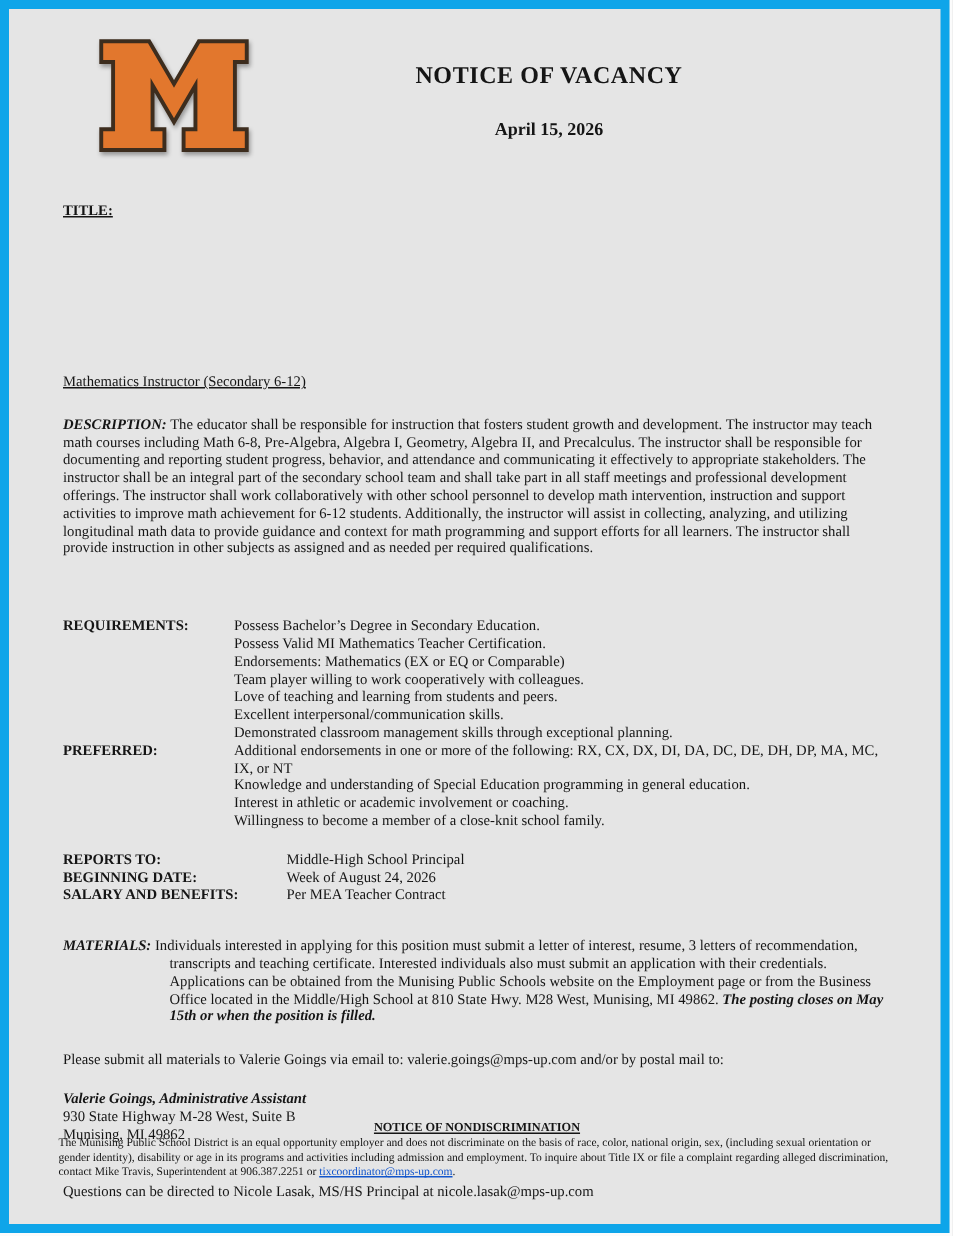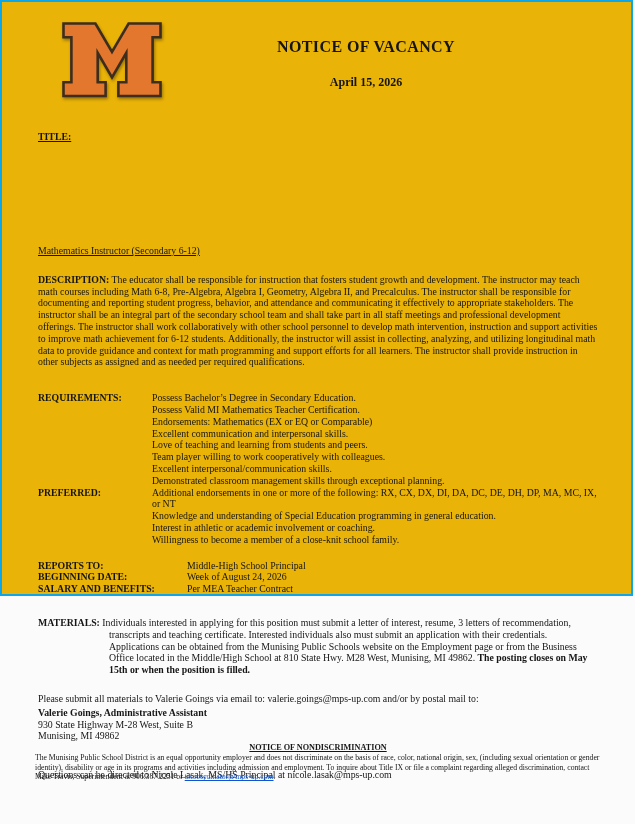--- a/index.html
+++ b/index.html
@@ -2,48 +2,48 @@
 <html><head>
 <meta charset="utf-8">
 <style>
   html,body{margin:0;padding:0;}
   body{
     width:635px;height:824px;background:#fbfbfb;
     font-family:"Liberation Serif","DejaVu Serif",serif;
     color:#151515;overflow:hidden;
   }
   .page{
-    width:633px;height:596px;background:#eab308;
-    border:2px solid #0ea5e9;box-sizing:border-box;
+    width:633px;height:822px;background:#e5e5e5;
+    border:6px solid #0ea5e9;box-sizing:border-box;
     padding:14px 33px 0 36px;position:relative;
   }
   
   .header{display:flex;align-items:flex-start;}
   .logo-wrap{margin-left:22px;width:104px;height:88px;flex:0 0 auto;}
   .logo-wrap svg{filter:drop-shadow(1.5px 2px 1.5px rgba(0,0,0,0.35));}
   .header-text{flex:1;text-align:center;padding-top:22px;padding-right:30px;}
   .doc-title{font-size:16px;font-weight:bold;letter-spacing:0.4px;}
   .doc-date{font-size:12px;font-weight:bold;margin-top:19px;}
   
   .body-text{font-size:9.8px;line-height:11.8px;}
   .row{display:flex;}
   .label-col{flex:0 0 114px;font-weight:bold;}
   .value-col{flex:1;}
   .title-row{margin-top:27px;flex-direction:column;}
   .u{text-decoration:underline;}
-  .b{font-weight:bold;}
+  .b{font-weight:bold;font-style:italic;}
   .para{margin:0;}
   .description{margin-top:17px;}
-  .requirements{margin-top:24px;}
+  .requirements{margin-top:40px;}
   .preferred{}
   .details{margin-top:14px;}
   .details .label-col{flex:0 0 149px;}
   .materials{margin-top:22px;padding-left:71px;text-indent:-71px;}
   .submit-line{margin-top:17px;}
-  .contact{margin-top:2px;}
+  .contact{margin-top:14px;}
   .questions-line{margin-top:27px;}
   
   .footer{position:absolute;left:33px;right:30px;top:741px;}
   .footer-heading{text-align:center;font-weight:bold;font-size:8.2px;margin-bottom:1px;text-decoration:underline;}
   .fine-print{font-size:7.7px;line-height:9.6px;}
   .link{color:#1155cc;text-decoration:underline;cursor:pointer;}
 </style>
 </head>
 <body>
 
@@ -67,23 +67,22 @@
   </div>
 
   <p class="para body-text description"><span class="b">DESCRIPTION:</span> <span>The educator shall be responsible for instruction that fosters student growth and development.  The instructor may teach math courses including Math 6-8, Pre-Algebra, Algebra I, Geometry, Algebra II, and Precalculus.  The instructor shall be responsible for documenting and reporting student progress, behavior, and attendance and communicating it effectively to appropriate stakeholders.  The instructor shall be an integral part of the secondary school team and shall take part in all staff meetings and professional development offerings.  The instructor shall work collaboratively with other school personnel to develop math intervention, instruction and support activities to improve math achievement for 6-12 students.  Additionally, the instructor will assist in collecting, analyzing, and utilizing longitudinal math data to provide guidance and context for math programming and support efforts for all learners.  The instructor shall provide instruction in other subjects as assigned and as needed per required qualifications.</span></p>
 
   <div class="row body-text requirements">
     <span class="label-col">REQUIREMENTS:</span>
     <div class="value-col">
       <div>Possess Bachelor’s Degree in Secondary Education.</div>
       <div>Possess Valid MI Mathematics Teacher Certification.</div>
       <div>Endorsements: Mathematics (EX or EQ or Comparable)</div>
-      <div>Excellent communication and interpersonal skills.</div>
+      <div>Team player willing to work cooperatively with colleagues.</div>
       <div>Love of teaching and learning from students and peers.</div>
-      <div>Team player willing to work cooperatively with colleagues.</div>
       <div>Excellent interpersonal/communication skills.</div>
       <div>Demonstrated classroom management skills through exceptional planning.</div>
     </div>
   </div>
 
   <div class="row body-text preferred">
     <span class="label-col">PREFERRED:</span>
     <div class="value-col">
       <div>Additional endorsements in one or more of the following: RX, CX, DX, DI, DA, DC, DE, DH, DP, MA, MC, IX, or NT</div>
       <div>Knowledge and understanding of Special Education programming in general education.</div>

